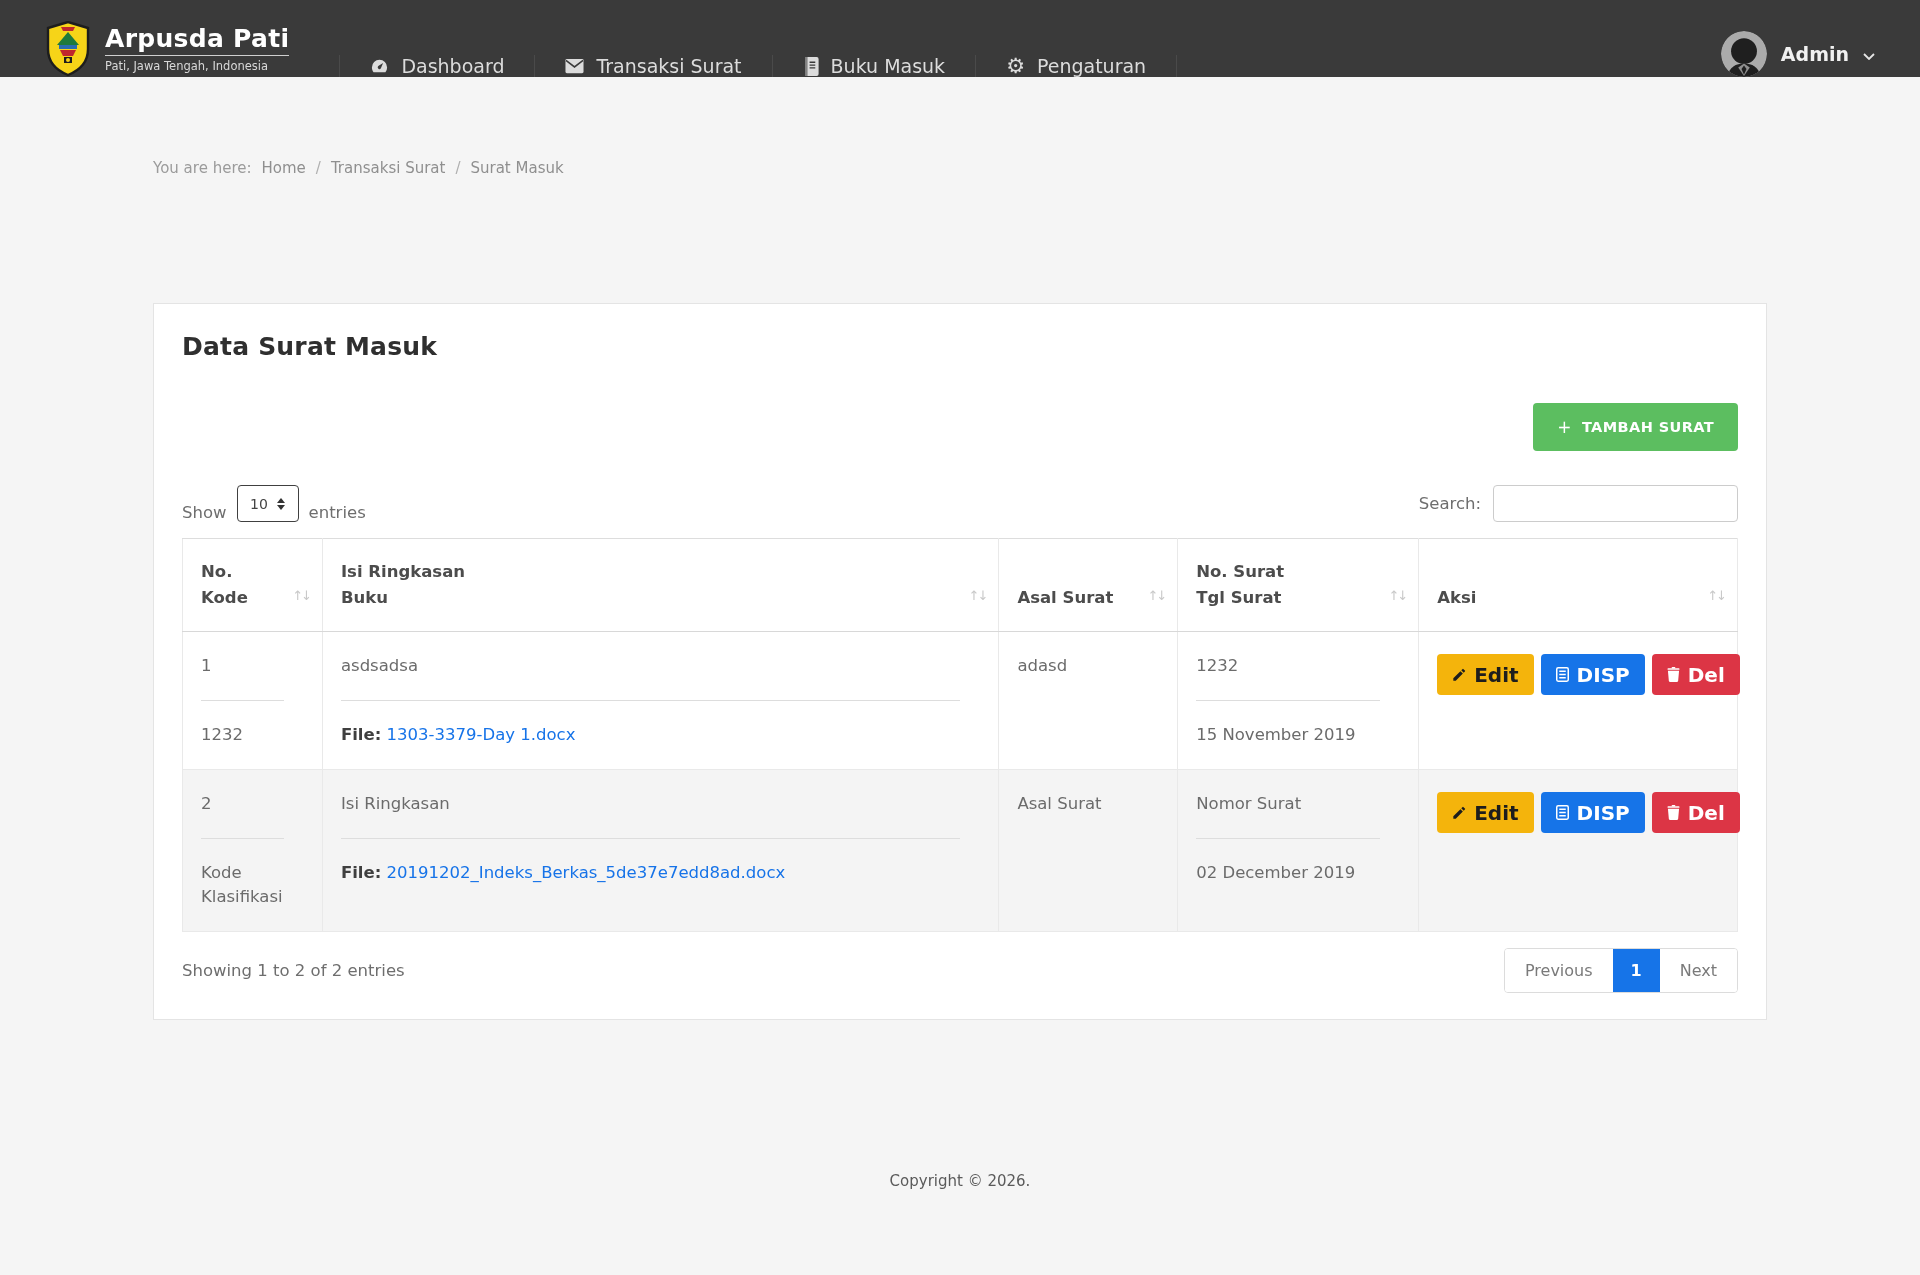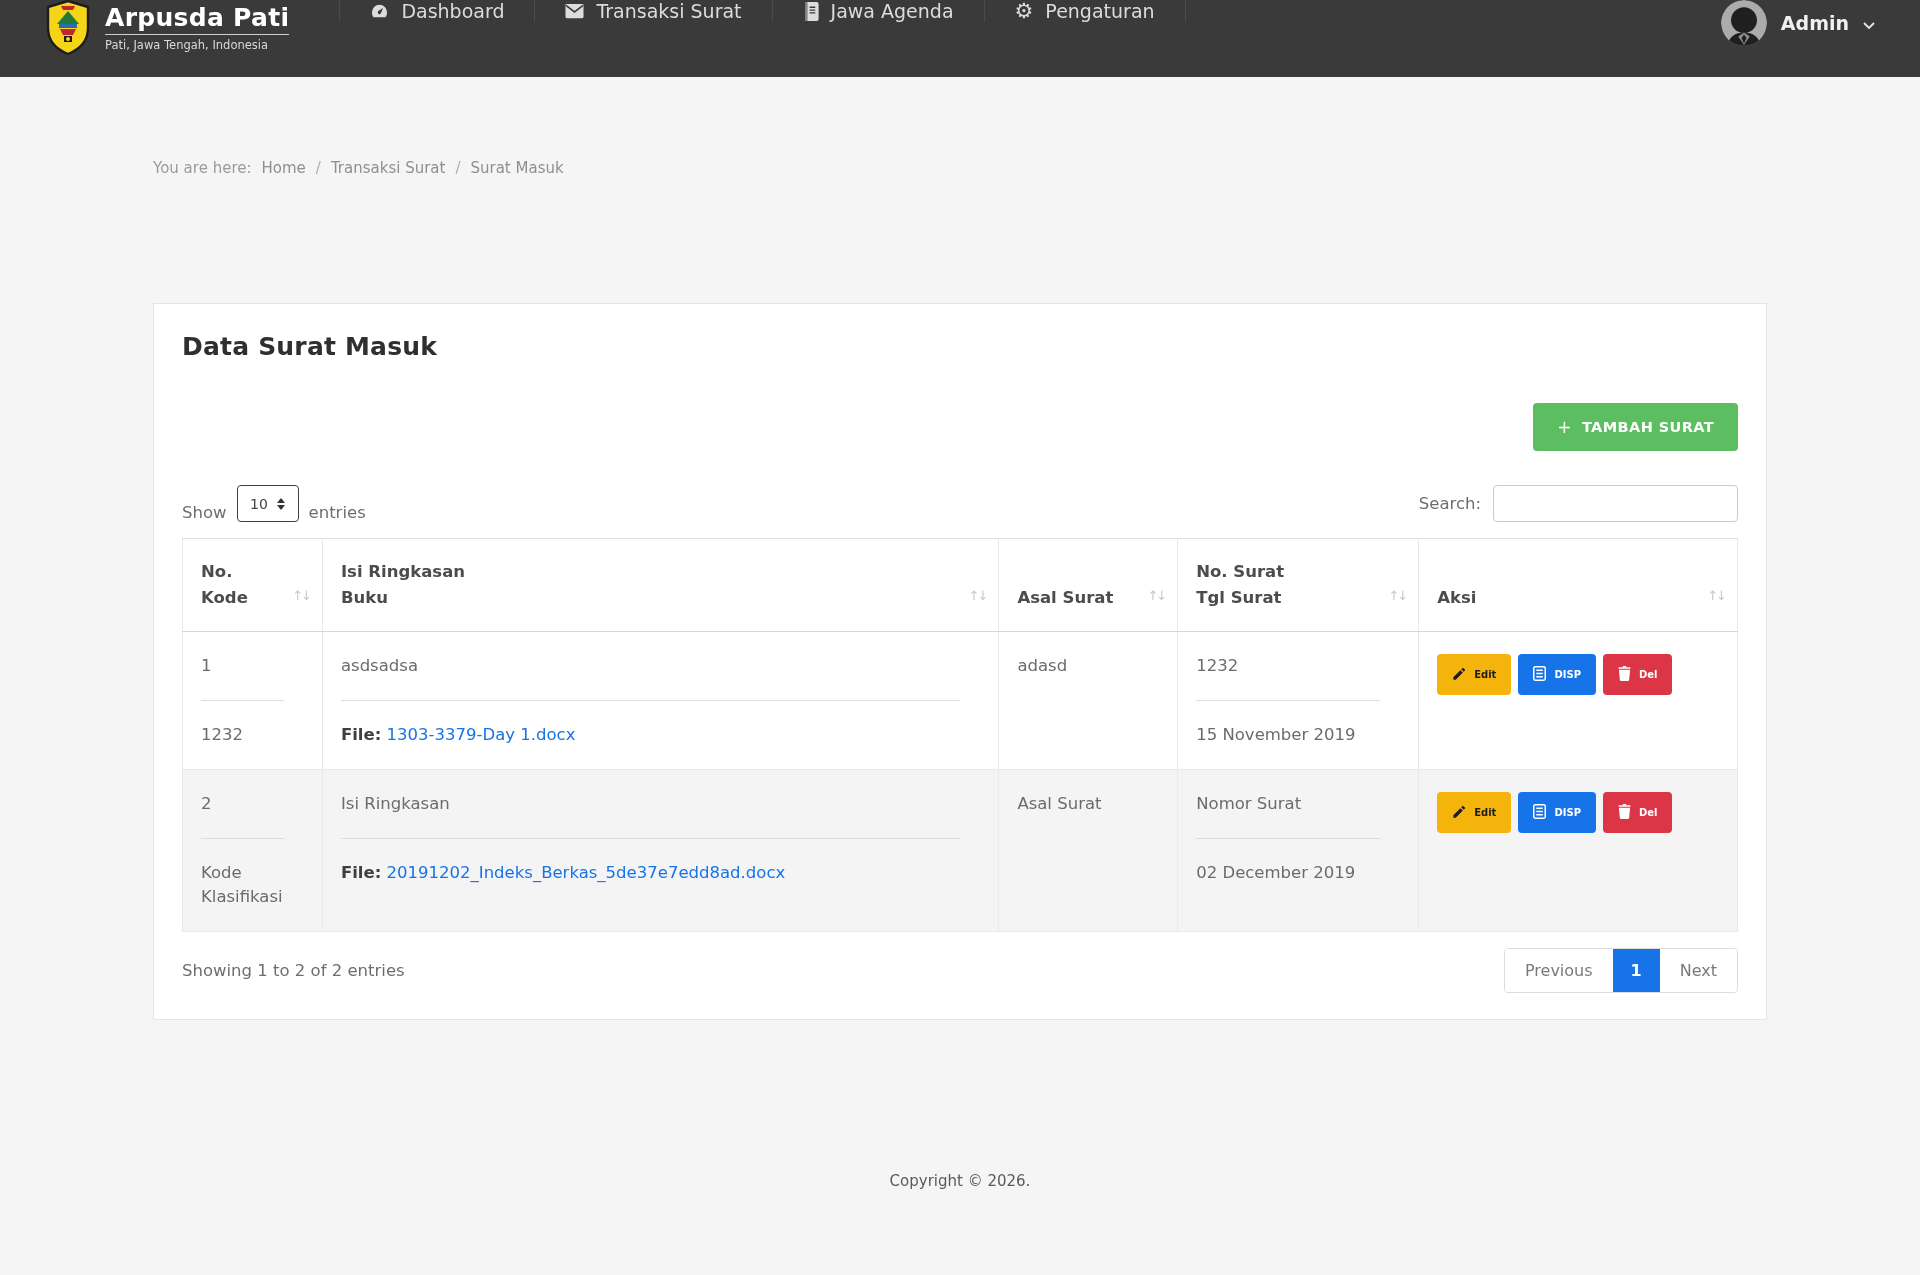--- a/index.html
+++ b/index.html
@@ -4,21 +4,21 @@
 <style>
   * { margin:0; padding:0; box-sizing:border-box; }
   html,body { width:1920px; min-height:1275px; }
   body {
     font-family:"DejaVu Sans","Liberation Sans",sans-serif;
     background:#f5f5f5; color:#555;
   }
 
   
   .navbar {
-    height:77px; background:#3a3a3a; display:flex; align-items:flex-start;
+    height:77px; background:#3a3a3a; display:flex; align-items:flex-end;
     padding:0 45px; width:100%;
   }
   .brand { display:flex; align-items:center; gap:14px; }
   .brand-logo { width:46px; height:56px; flex:0 0 auto; }
   .brand-text { display:flex; flex-direction:column; }
   .brand-title {
     color:#fff; font-size:25px; font-weight:bold; letter-spacing:0.3px;
     border-bottom:1px solid #cfcfcf; padding-bottom:3px; line-height:1.1;
   }
   .brand-sub { color:#d9d9d9; font-size:11.5px; margin-top:3px; }
@@ -91,21 +91,21 @@
   table.data td { padding:22px 18px; font-size:16.5px; color:#6b6b6b; }
   tr.row-even td { background:#f4f4f4; }
   .cell-top { line-height:24px; min-height:24px; }
   .cell-div { border-top:1px solid #ddd; margin:22px 20px 22px 0; }
   .file-label { font-weight:bold; color:#3f3f3f; }
   .file-link { color:#1673e8; text-decoration:none; cursor:pointer; }
 
   .actions { display:flex; gap:7px; }
   .btn {
     border:none; border-radius:4px; height:41px; padding:0 15px;
-    display:flex; align-items:center; gap:8px; font-size:10px; font-weight:bold;
+    display:flex; align-items:center; gap:8px; font-size:20px; font-weight:bold;
     cursor:pointer; font-family:inherit;
   }
   .btn-edit { background:#f4b40c; color:#1d1d1d; }
   .btn-disp { background:#1674e8; color:#fff; }
   .btn-del  { background:#dc3545; color:#fff; }
 
   
   .table-footer { display:flex; justify-content:space-between; align-items:center; margin-top:16px; }
   .info-text { font-size:16.5px; color:#6e6e6e; }
   .pagination {
@@ -162,21 +162,21 @@
       <span>Transaksi Surat</span>
     </div>
     <div class="nav-item">
       <span>
         <svg viewBox="0 0 16 20" width="16" height="19">
           <path d="M2 0 h12 a2 2 0 0 1 2 2 v16 a2 2 0 0 1 -2 2 H2 z" fill="#dcdcdc"></path>
           <rect x="2" y="0" width="2.4" height="20" fill="#3a3a3a" opacity="0.55"></rect>
           <path d="M6.5 5.5 h6 M6.5 8.5 h6 M6.5 11.5 h6" stroke="#3a3a3a" stroke-width="1.4"></path>
         </svg>
       </span>
-      <span>Jawa Agenda</span>
+      <span>Buku Masuk</span>
     </div>
     <div class="nav-item">
       <span class="gear-glyph">⚙</span>
       <span>Pengaturan</span>
     </div>
   </div>
 
   <div class="nav-user">
     <span class="avatar">
       <svg viewBox="0 0 48 48" width="46" height="46">

